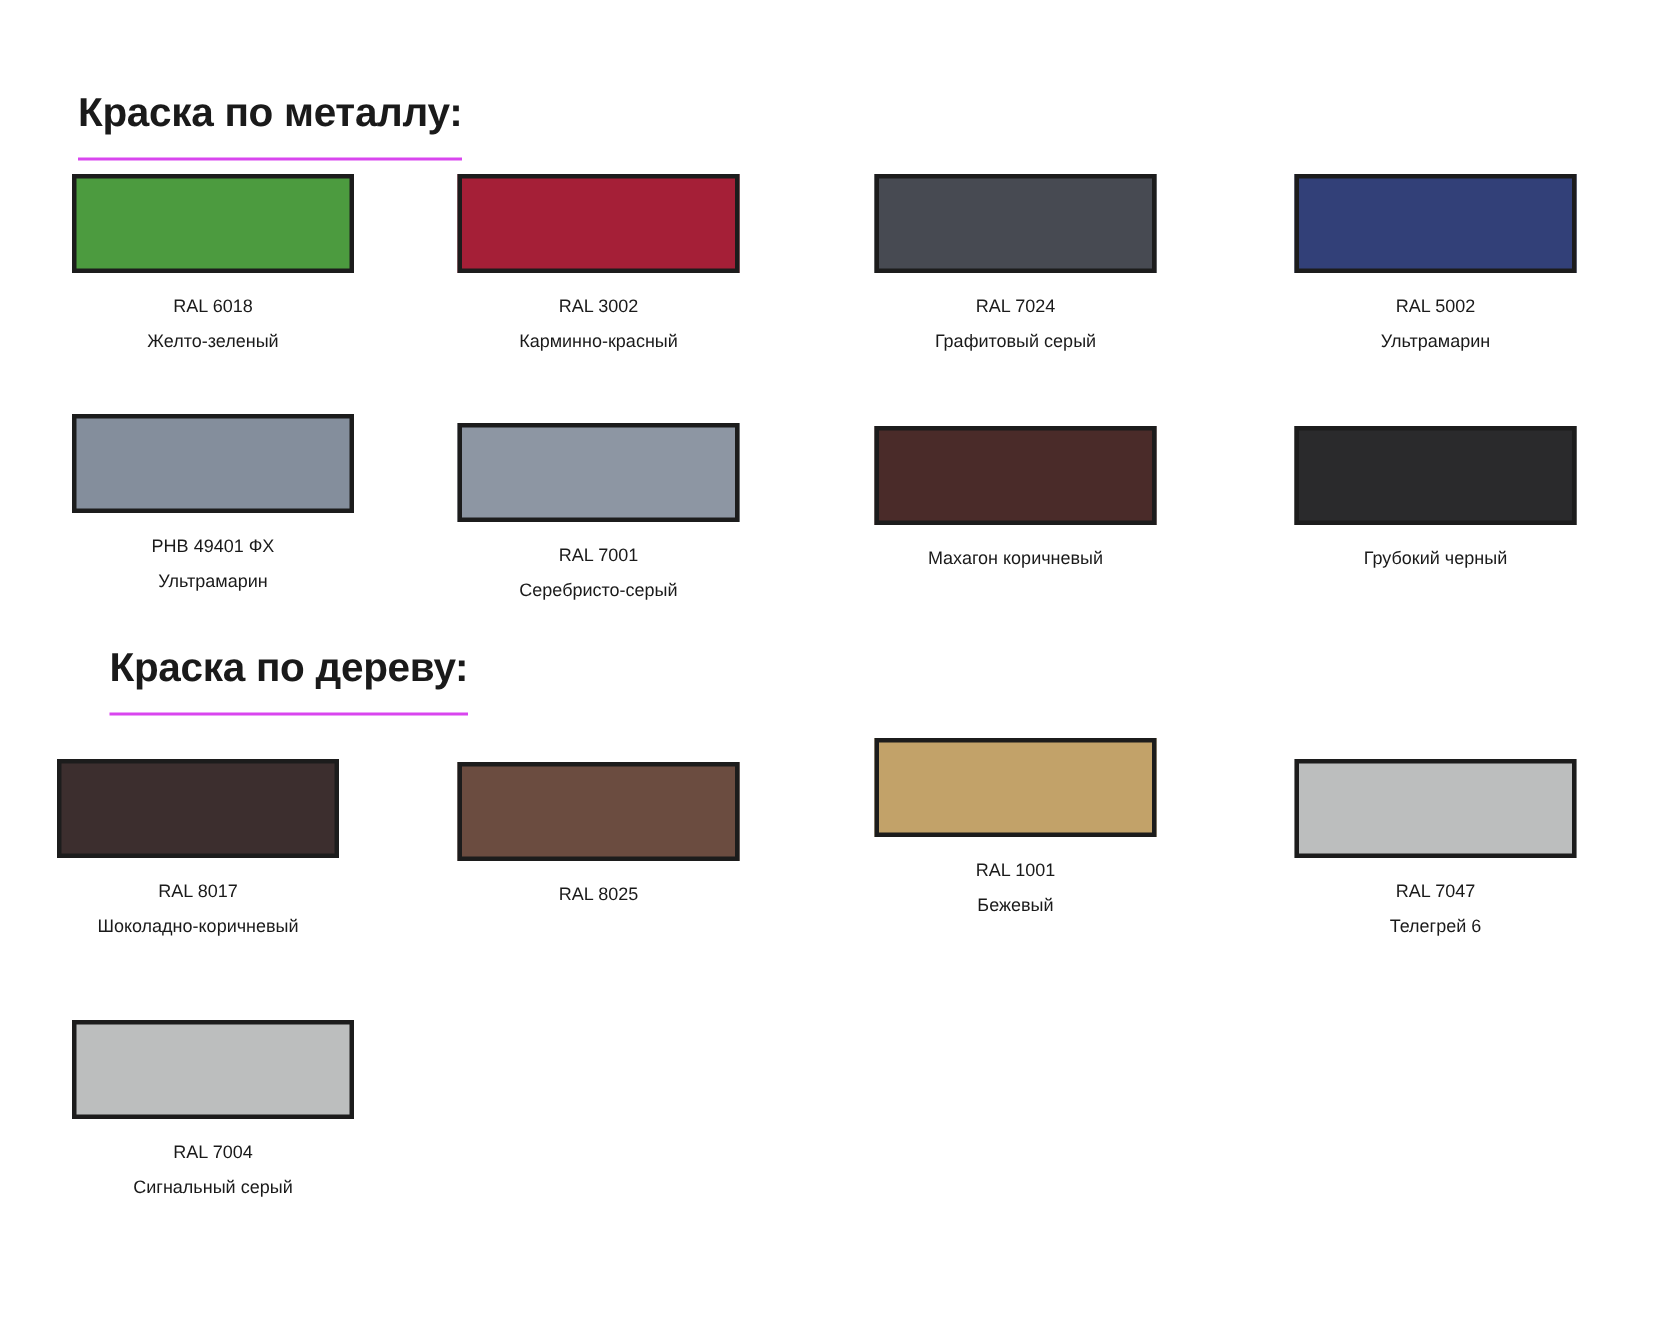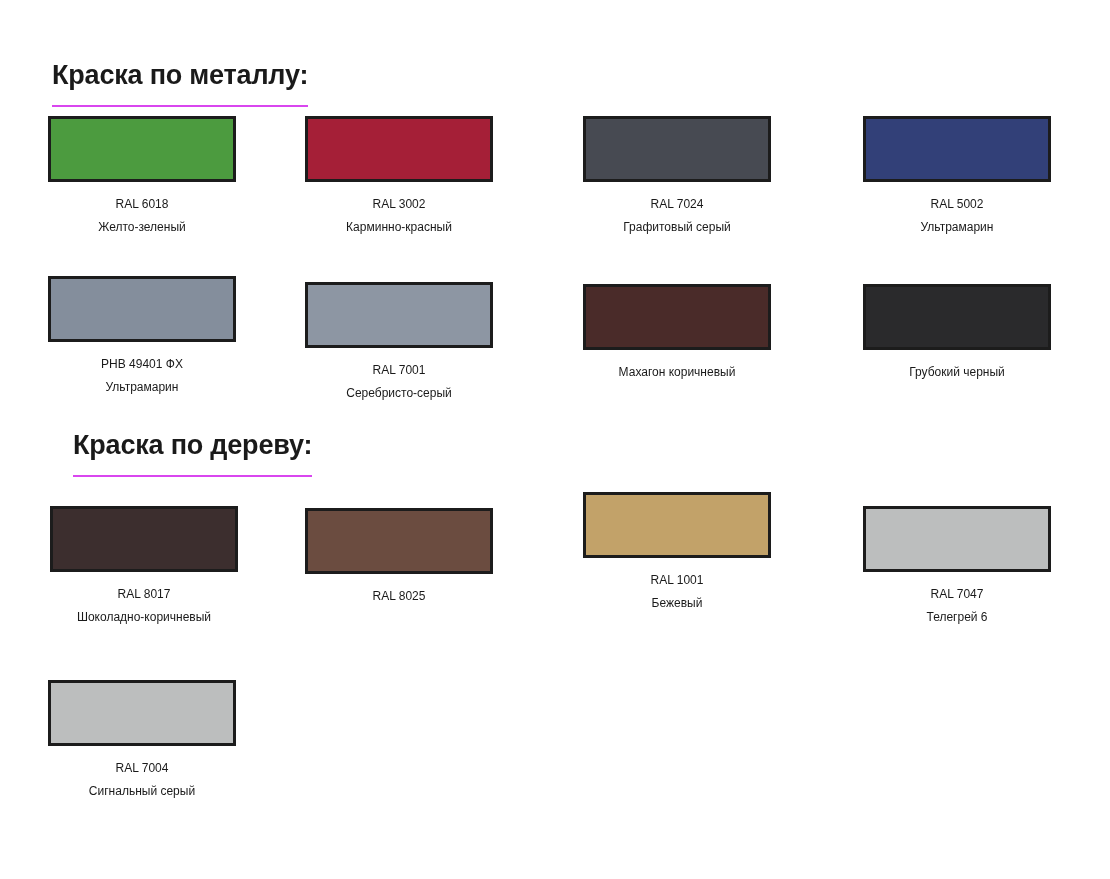--- a/index.html
+++ b/index.html
@@ -117,21 +117,21 @@
         <div class="swatch-caption">
           <span class="swatch-name">Махагон коричневый</span>
         </div>
       </div>
       <div class="swatch-cell" style="left: 842px; top: 284px;">
         <div class="swatch-chip" style="background: rgb(42, 42, 44); border-color: rgb(28, 28, 28);"></div>
         <div class="swatch-caption">
           <span class="swatch-name">Грубокий черный</span>
         </div>
       </div>
-      <div class="swatch-cell" style="left: 29px; top: 506px;">
+      <div class="swatch-cell" style="left: 17px; top: 506px;">
         <div class="swatch-chip" style="background: rgb(60, 46, 46); border-color: rgb(28, 28, 28);"></div>
         <div class="swatch-caption">
           <span class="swatch-code">RAL 8017</span>
           <span class="swatch-name">Шоколадно-коричневый</span>
         </div>
       </div>
       <div class="swatch-cell" style="left: 284px; top: 508px;">
         <div class="swatch-chip" style="background: rgb(107, 76, 64); border-color: rgb(28, 28, 28);"></div>
         <div class="swatch-caption">
           <span class="swatch-code">RAL 8025</span>

